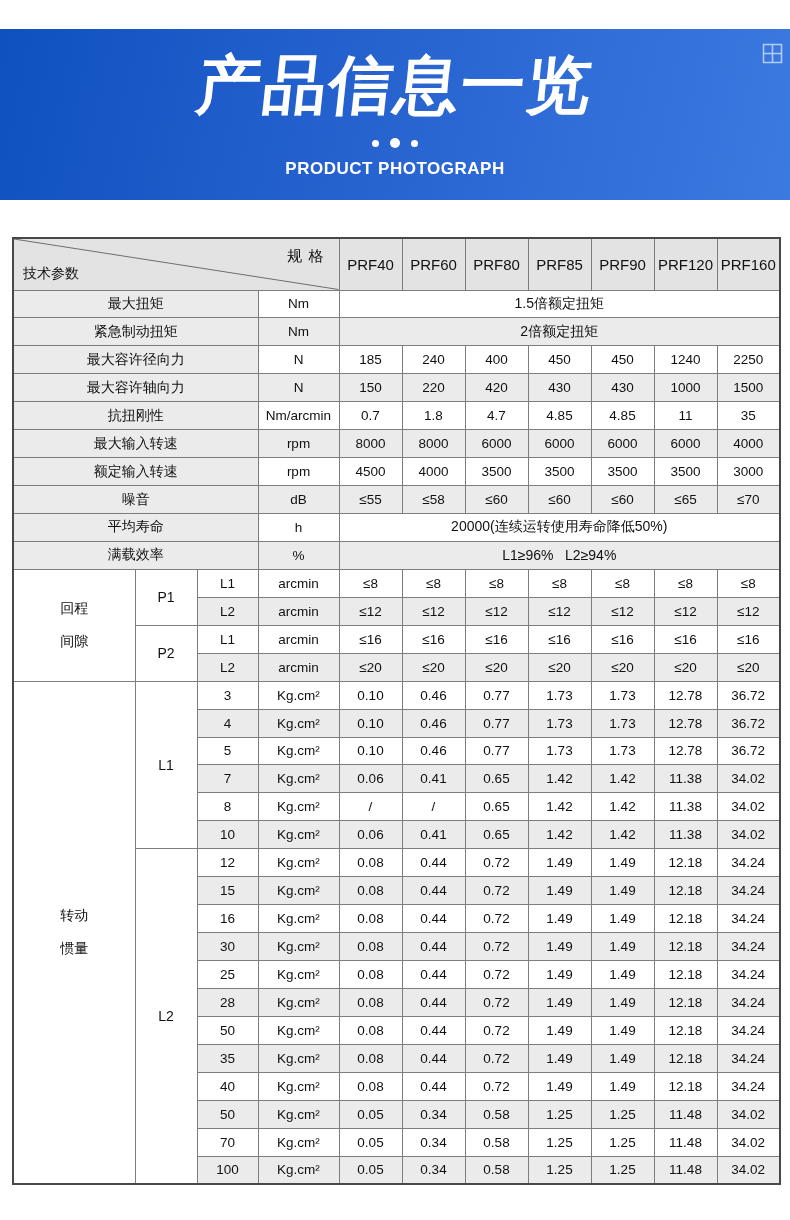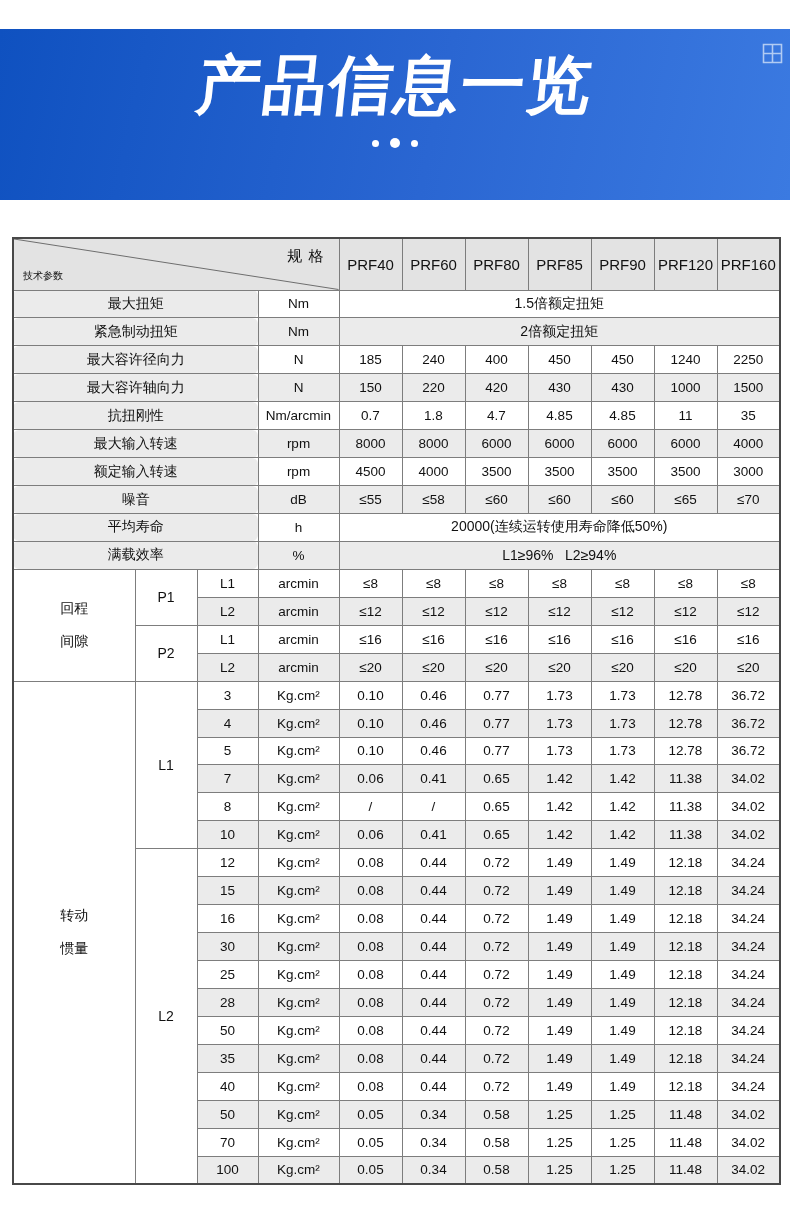--- a/index.html
+++ b/index.html
@@ -36,43 +36,44 @@
     border-collapse:collapse;table-layout:fixed;
     border:2px solid #484848;
   }
   .spec th,.spec td{
     border:1px solid #7d7d7d;text-align:center;vertical-align:middle;
     padding:0;font-weight:400;background:#ffffff;
   }
   .spec thead tr{height:52px;}
   .spec tbody tr{height:27.8px;}
   .spec thead th{background:#e3e3e3;font-size:15px;}
-  .spec th.lbl{background:#ebebeb;font-size:14px;border-radius:6px;}
+  .spec th.lbl{background:#ebebeb;font-size:14px;}
   .spec td{font-size:13.5px;}
   .spec tr.stripe td{background:#ebebeb;}
   .spec th.grp{background:#ffffff;font-size:14px;}
   .spec td.unit{font-size:13.5px;margin-left:36px;}
   .spec td.merged{font-size:14px;white-space:pre;margin-left:26px;}
   .gl{line-height:33px;}
   
   th.diag{position:relative;background:#e3e3e3;}
   .dline{position:absolute;left:0;top:0;width:100%;height:100%;display:block;}
   .c-tr{position:absolute;top:8px;right:14px;font-size:15px;letter-spacing:1px;}
-  .c-bl{position:absolute;bottom:7px;left:9px;font-size:10px;}
+  .c-bl{position:absolute;bottom:7px;left:9px;font-size:14px;}
 </style>
 </head>
 <body>
 
 <div class="banner">
   <div class="banner-title">产品信息一览</div>
   <div class="dots">
     <span class="dot s"></span>
     <span class="dot m"></span>
     <span class="dot s"></span>
   </div>
+  <div class="banner-sub">PRODUCT PHOTOGRAPH</div>
   <svg class="grid-icon" width="21" height="21" viewBox="0 0 21 21">
     <path d="M1.5 1.5 H19.5 V19.5 H1.5 Z M10.5 1.5 V19.5 M1.5 10.5 H19.5" fill="none" stroke="#cfe0f8" stroke-width="1.6" opacity="0.8"></path>
   </svg>
 </div>
 
 <table class="spec">
   <colgroup>
     <col style="width:122px">
       <col style="width:62px">
       <col style="width:61px">

